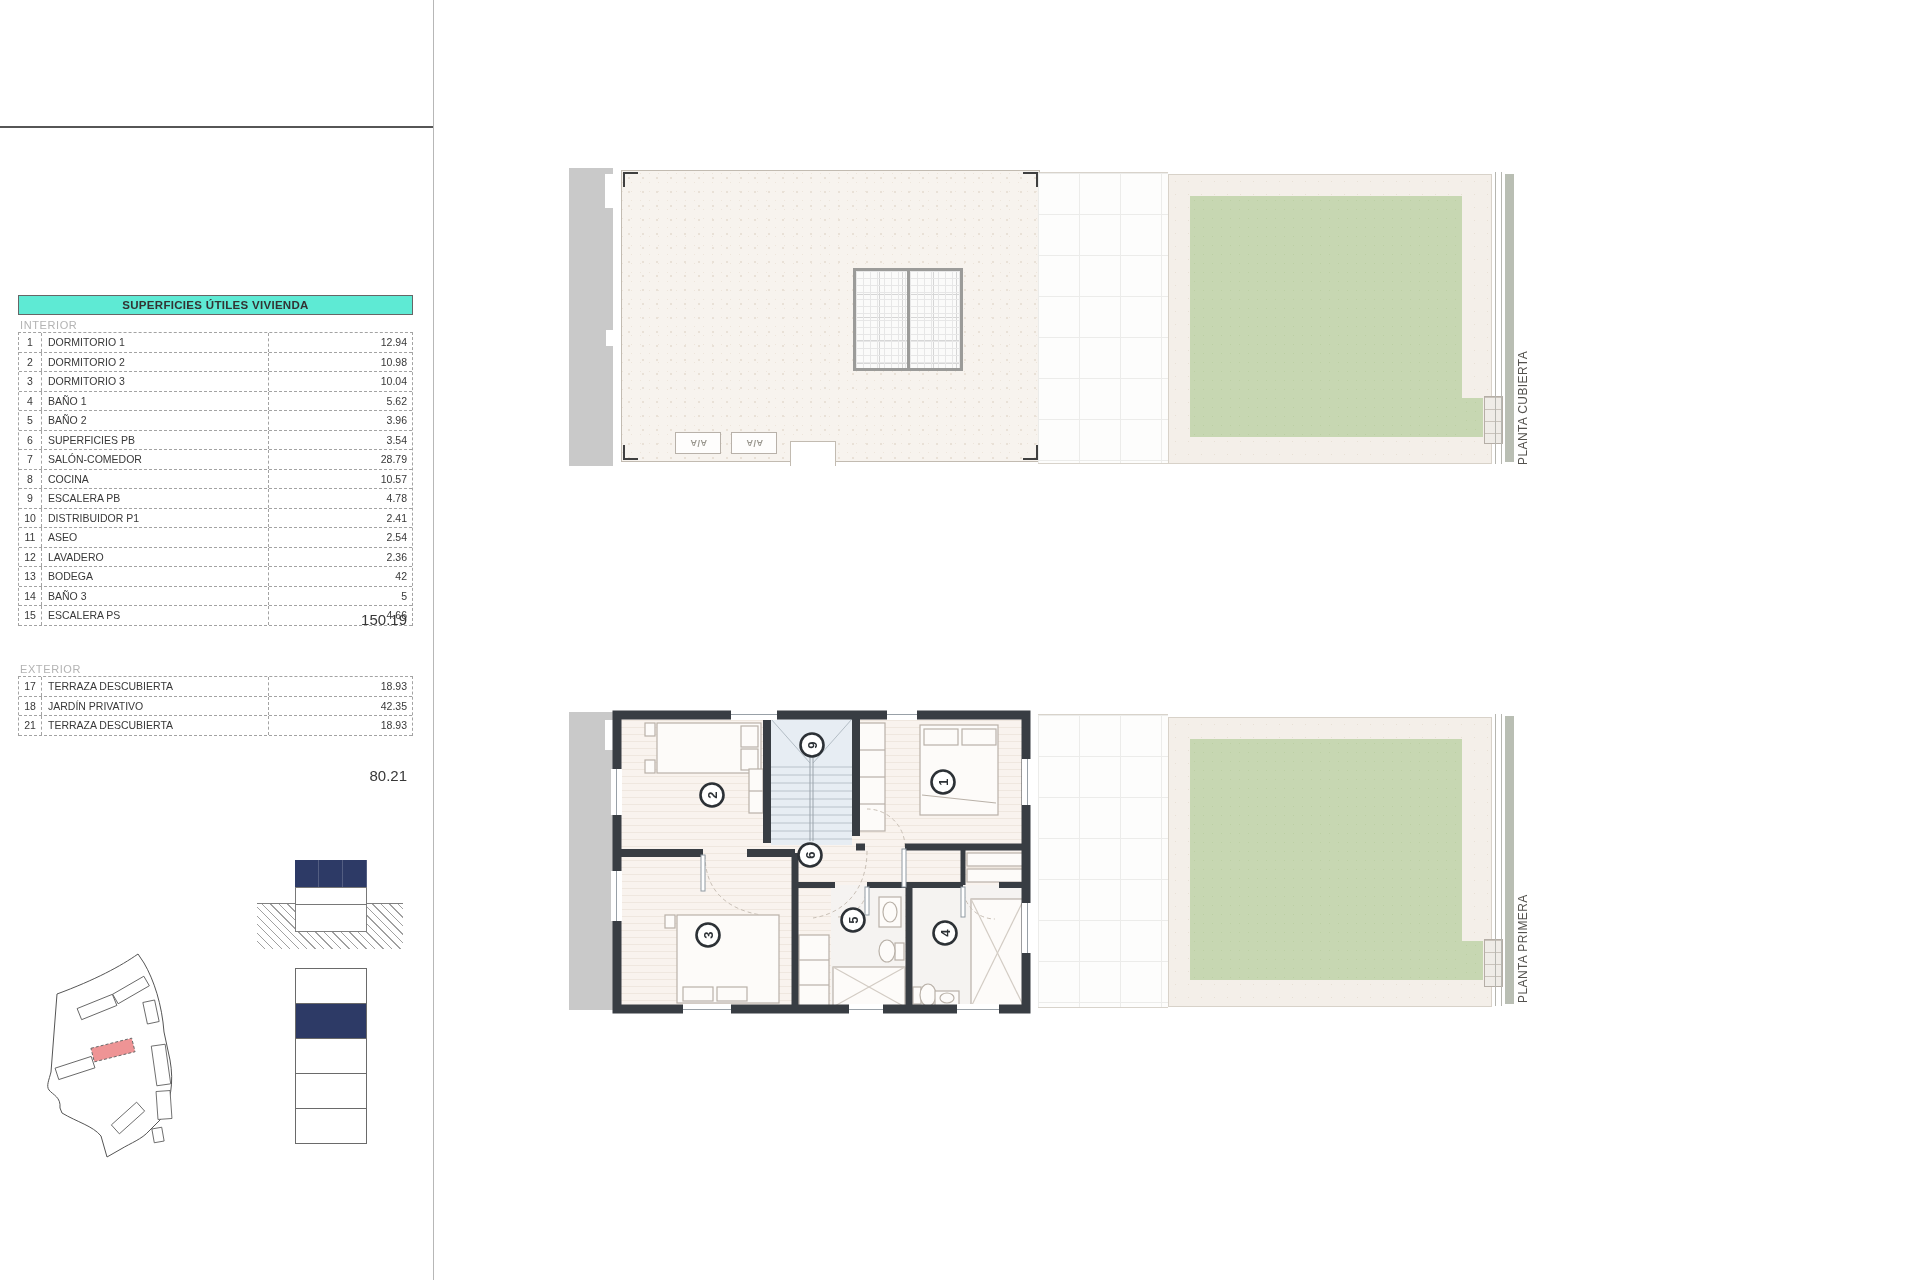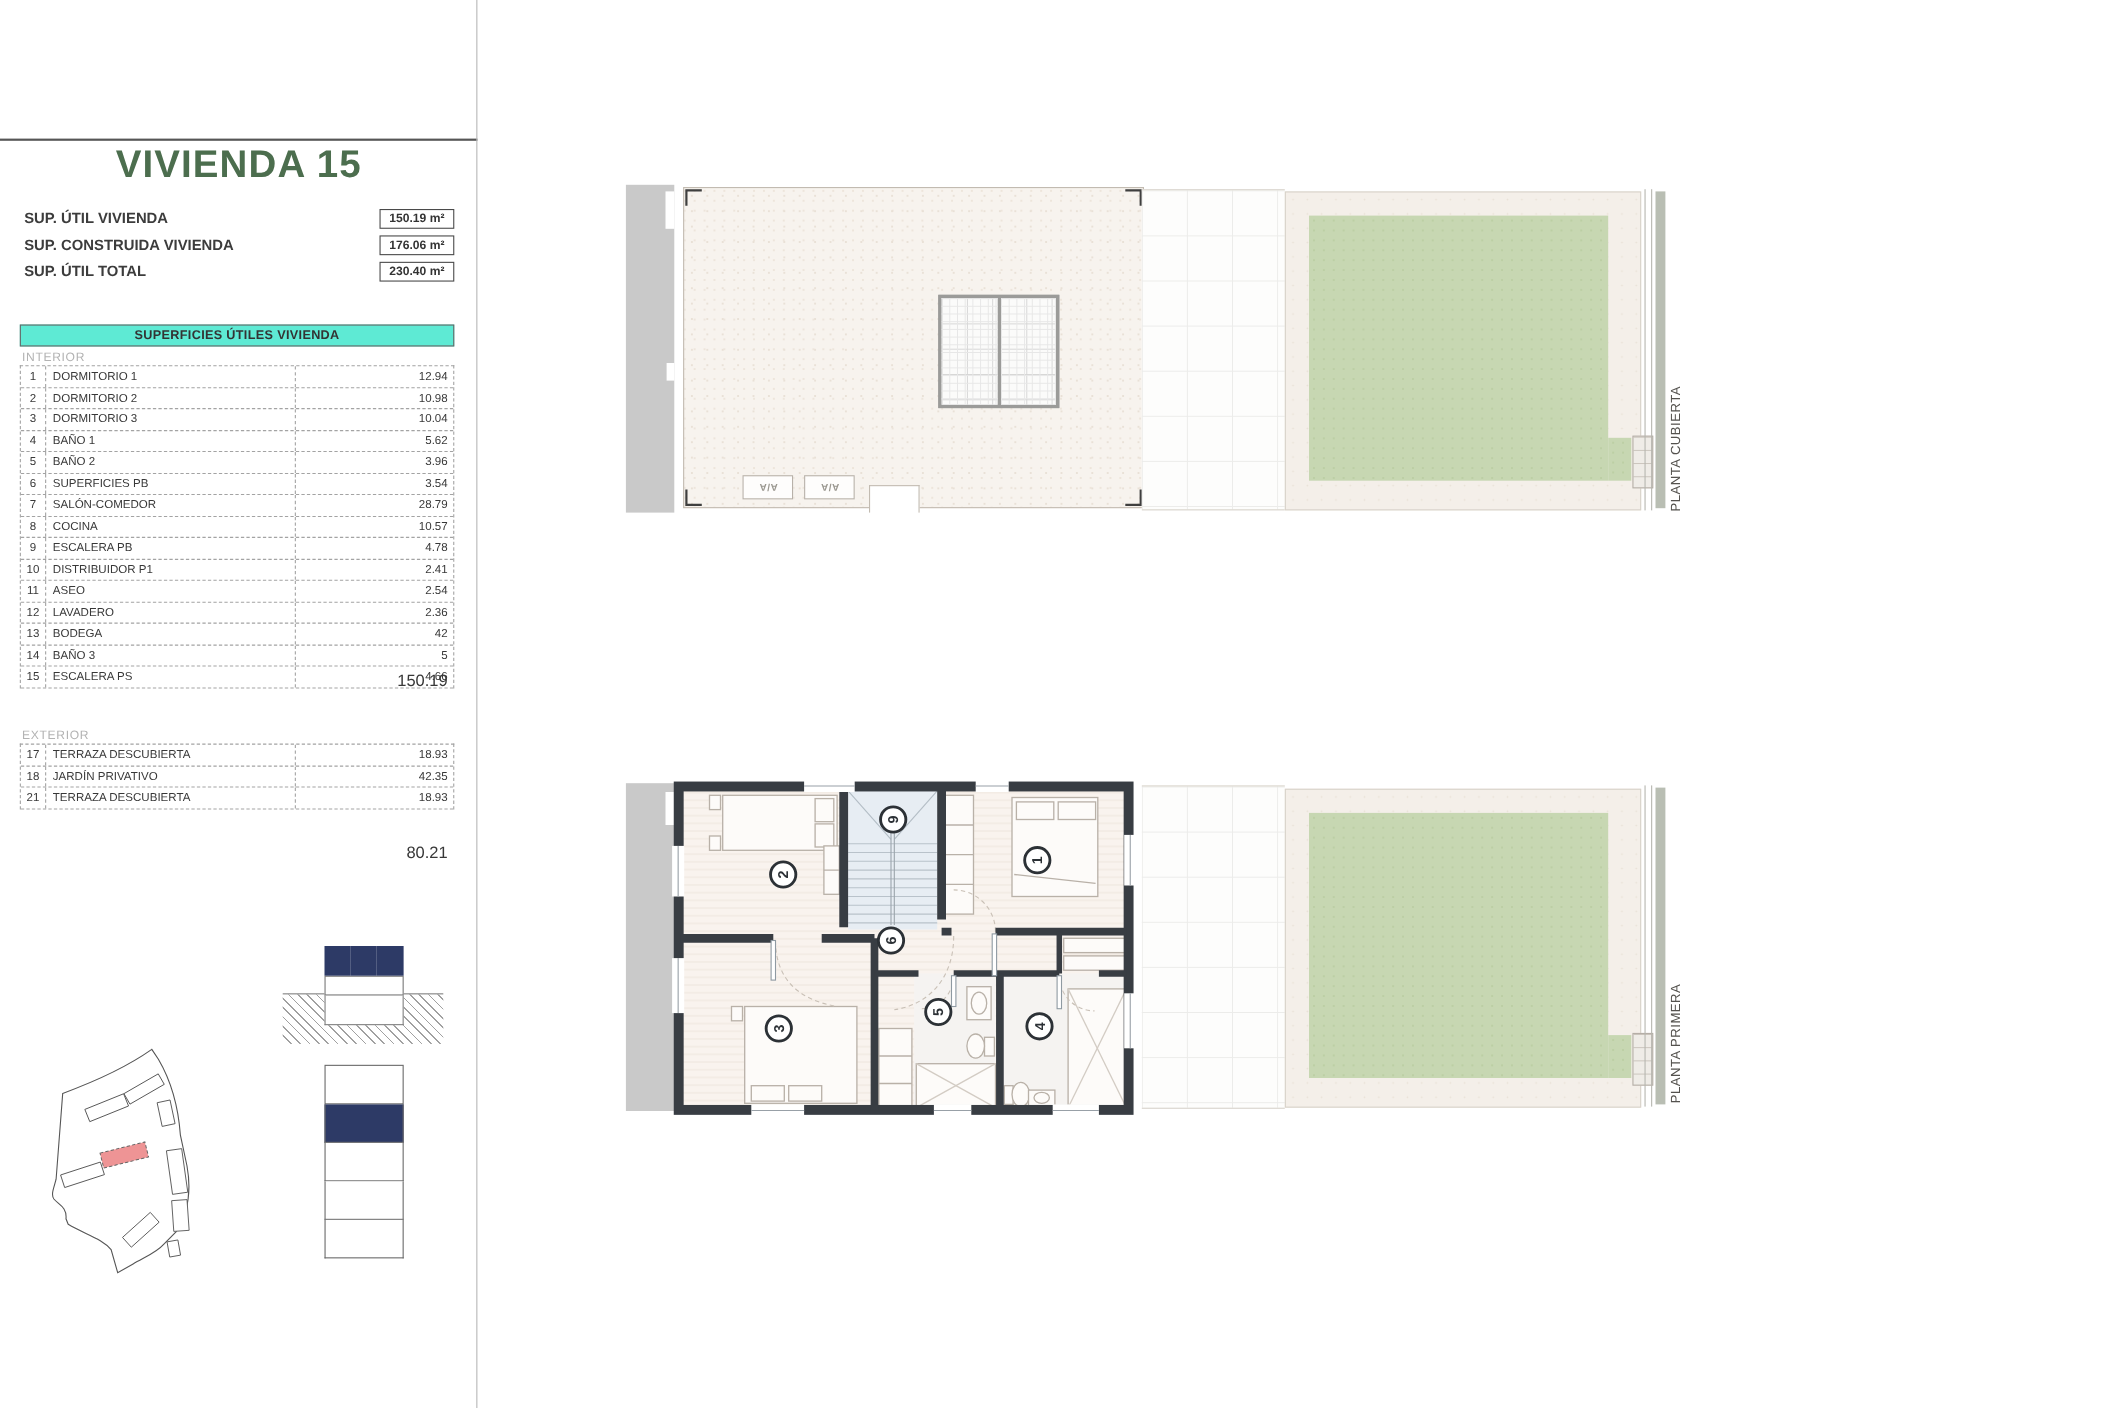--- a/index.html
+++ b/index.html
@@ -96,36 +96,21 @@
   .roof-ticks{position:absolute;left:0;top:0;width:100%;height:100%;}
 </style>
 </head>
 <body>
 
 <div class="sheet">
 
   <div class="top-rule"></div>
   <div class="v-divider"></div>
 
-  <h1 class="page-title">VIVIENDA 15</h1>
-
-  <div class="summary">
-    <div class="sum-row">
-      <span class="sum-label">SUP. ÚTIL VIVIENDA</span>
-      <span class="sum-value">150.19 m²</span>
-    </div>
-    <div class="sum-row">
-      <span class="sum-label">SUP. CONSTRUIDA VIVIENDA</span>
-      <span class="sum-value">176.06 m²</span>
-    </div>
-    <div class="sum-row">
-      <span class="sum-label">SUP. ÚTIL TOTAL</span>
-      <span class="sum-value">230.40 m²</span>
-    </div>
-  </div>
+
 
   <div class="tbl-header">SUPERFICIES ÚTILES VIVIENDA</div>
 
   <div class="sec-label sec-int">INTERIOR</div>
   <div class="rows rows-int" id="interior-rows">
       <div class="t-row">
         <span class="c-num">1</span>
         <span class="c-name">DORMITORIO 1</span>
         <span class="c-val">12.94</span>
       </div>

